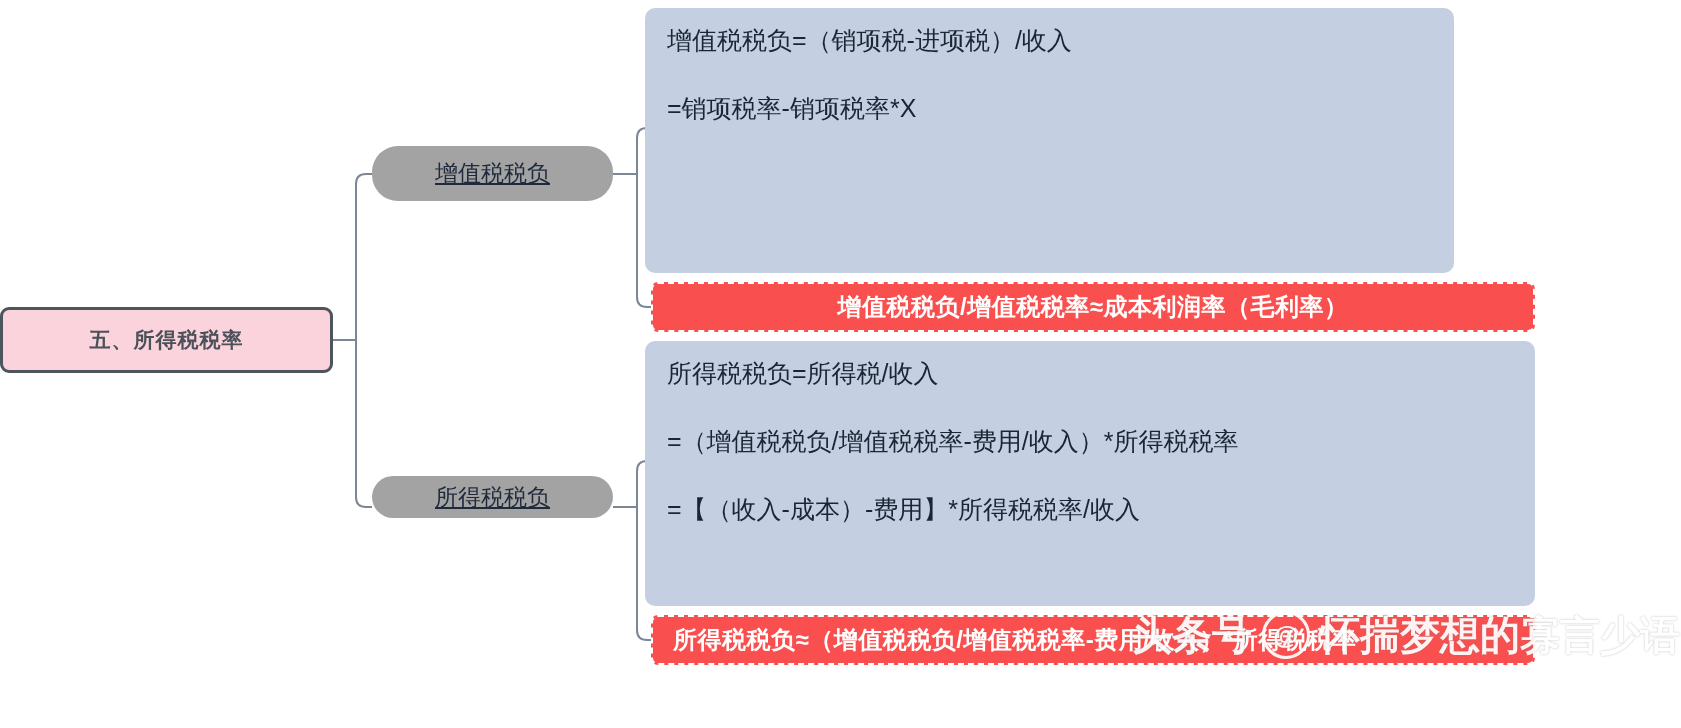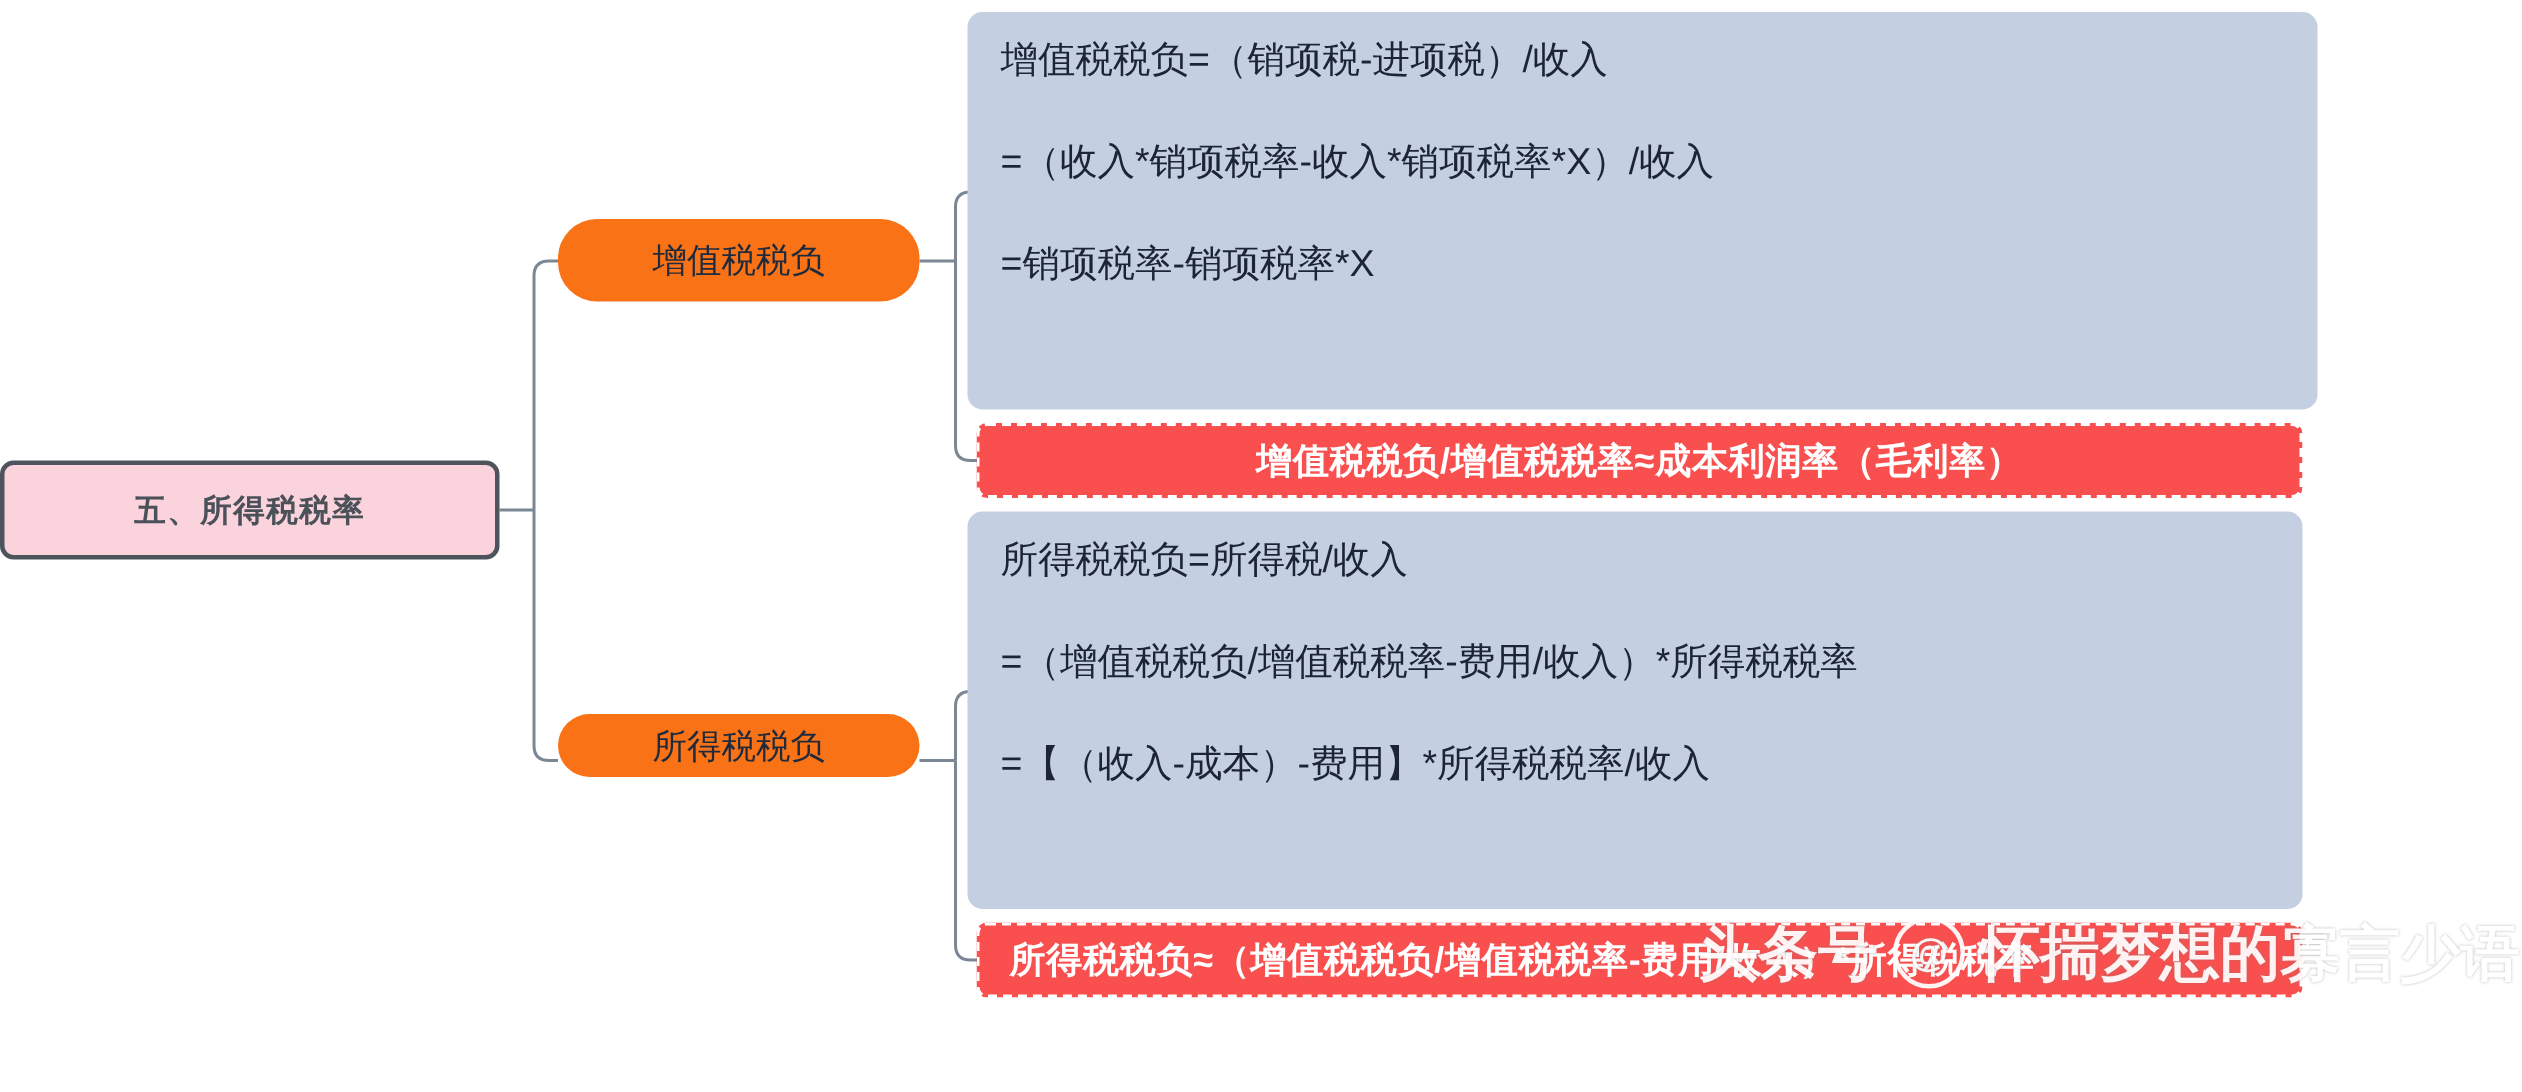--- a/index.html
+++ b/index.html
@@ -42,27 +42,28 @@
     justify-content: center;
     color: #4a5159;
     font-size: 21px;
     font-weight: bold;
     letter-spacing: 1px;
   }
   
   .branch-node {
     position: absolute;
     box-sizing: border-box;
-    background: #f97316;
+    background: #a3a3a3;
     border-radius: 26px;
     display: flex;
     align-items: center;
     justify-content: center;
     color: #1f2a3c;
     font-size: 23px;
+    text-decoration: underline;
   }
   #branch-vat {
     left: 372px;
     top: 146px;
     width: 241px;
     height: 55px;
   }
   #branch-cit {
     left: 372px;
     top: 476px;
@@ -83,21 +84,21 @@
   .content-box .line {
     margin: 0 0 40px 0;
     white-space: nowrap;
   }
   .content-box .line:last-child {
     margin-bottom: 0;
   }
   #box-vat {
     left: 645px;
     top: 8px;
-    width: 900px;
+    width: 809px;
     height: 265px;
   }
   #box-cit {
     left: 645px;
     top: 341px;
     width: 890px;
     height: 265px;
   }
   
   .red-box {
@@ -194,21 +195,20 @@
   <div class="root-node">
     <span>五、所得税税率</span>
   </div>
 
   <div class="branch-node" id="branch-vat">
     <span>增值税税负</span>
   </div>
 
   <div class="content-box" id="box-vat">
     <div class="line">增值税税负=（销项税-进项税）/收入</div>
-    <div class="line">=（收入*销项税率-收入*销项税率*X）/收入</div>
     <div class="line">=销项税率-销项税率*X</div>
   </div>
 
   <div class="red-box" id="red-vat">
     <span>增值税税负/增值税税率≈成本利润率（毛利率）</span>
   </div>
 
   <div class="branch-node" id="branch-cit">
     <span>所得税税负</span>
   </div>

